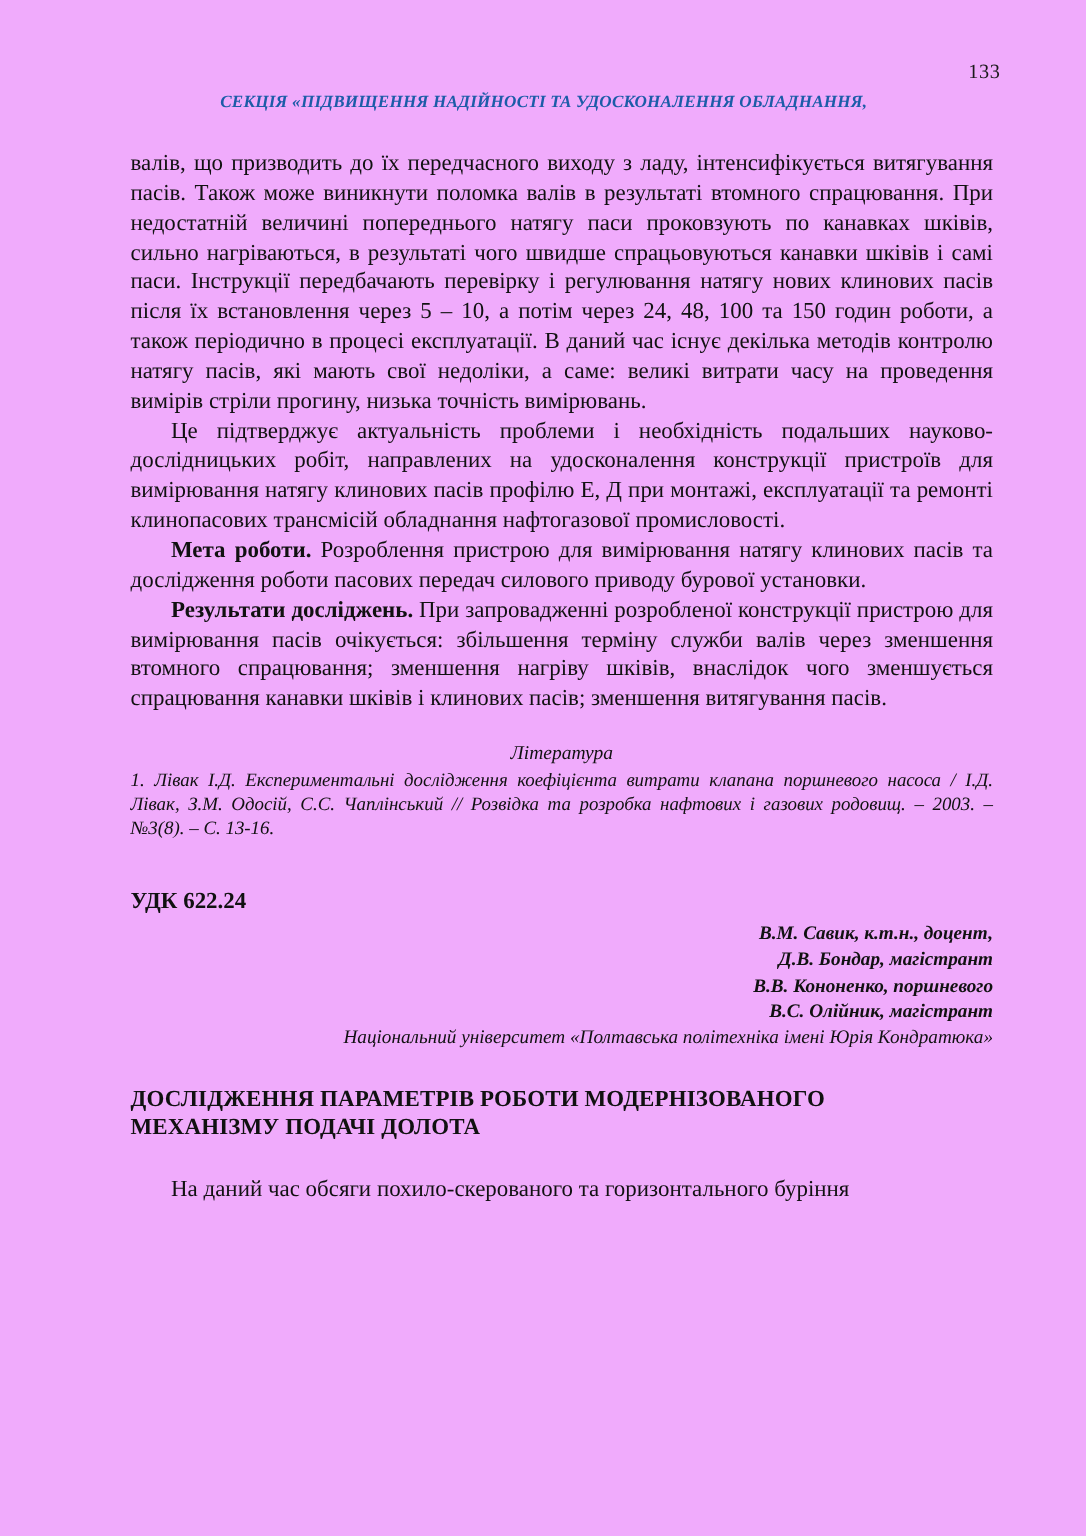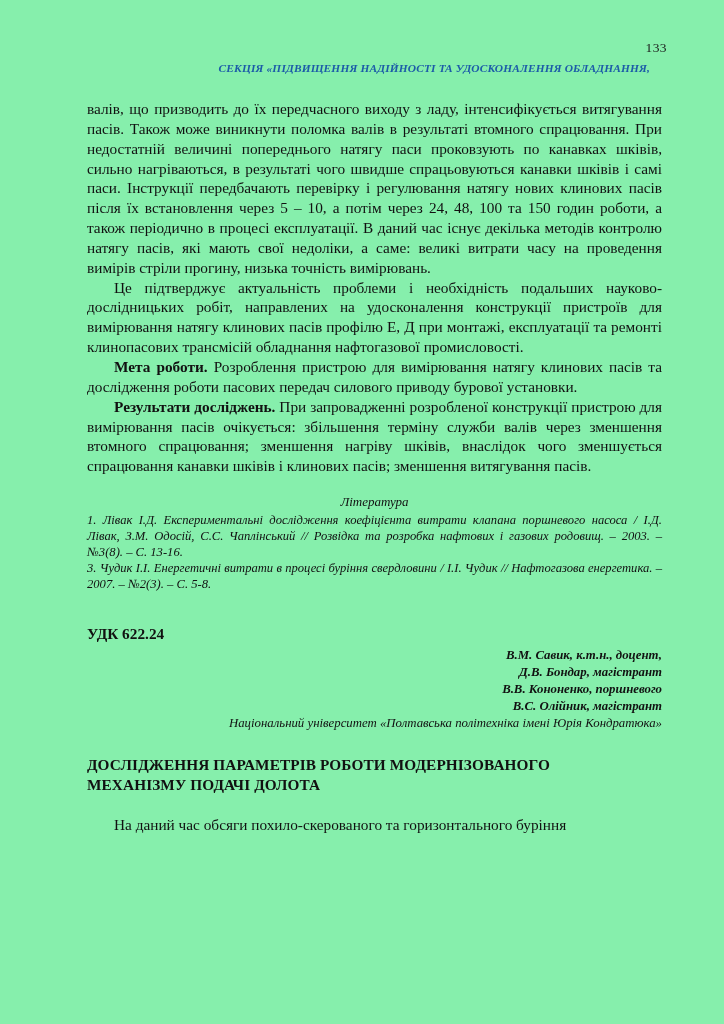--- a/index.html
+++ b/index.html
@@ -15,39 +15,39 @@
     font-family: "Liberation Serif", "DejaVu Serif", serif;
     color: #111111;
     position: relative;
   }
   .page {
     position: relative;
     width: 724px;
     height: 1024px;
     box-sizing: border-box;
     padding: 0;
-    background: #86efac;
+    background: #f0abfc;
   }
 
   
   .folio {
     position: absolute;
     top: 40px;
     right: 57px;
     font-size: 13.5px;
     letter-spacing: 0.4px;
     color: #1a1a1a;
     font-family: "Liberation Serif", serif;
   }
   .running-head {
     position: absolute;
     top: 61px;
     left: 75px;
     width: 575px;
-    text-align: right;
+    text-align: center;
     color: #1c5ca8;
     font-style: italic;
     font-weight: bold;
     font-size: 11.4px;
     line-height: 14.2px;
     letter-spacing: 0.15px;
   }
   .running-head .rh-line { display: block; white-space: nowrap; }
 
   
@@ -152,21 +152,20 @@
     <p class="body indent">Це підтверджує актуальність проблеми і необхідність подальших науково-дослідницьких робіт, направлених на удосконалення конструкції пристроїв для вимірювання натягу клинових пасів профілю Е, Д при монтажі, експлуатації та ремонті клинопасових трансмісій обладнання нафтогазової промисловості.</p>
 
     <p class="body indent"><b class="lead">Мета роботи.</b><span> Розроблення пристрою для вимірювання натягу клинових пасів та дослідження роботи пасових передач силового приводу бурової установки.</span></p>
 
     <p class="body indent"><b class="lead">Результати досліджень.</b><span> При запровадженні розробленої конструкції пристрою для вимірювання пасів очікується: збільшення терміну служби валів через зменшення втомного спрацювання; зменшення нагріву шківів, внаслідок чого зменшується спрацювання канавки шківів і клинових пасів; зменшення витягування пасів.</span></p>
 
     <p class="refs-title">Література</p>
 
     <div class="refs">
       <p class="ref">1. Лівак І.Д. Експериментальні дослідження коефіцієнта витрати клапана поршневого насоса / І.Д. Лівак, З.М. Одосій, С.С. Чаплінський // Розвідка та розробка нафтових і газових родовищ. – 2003. – №3(8). – С. 13-16.</p>
-      <p class="ref">3. Чудик І.І. Енергетичні витрати в процесі буріння свердловини / І.І. Чудик // Нафтогазова енергетика. – 2007. – №2(3). – С. 5-8.</p>
     </div>
 
     <p class="udc">УДК 622.24</p>
 
     <div class="authors">
       <span class="auth-line">В.М. Савик, к.т.н., доцент,</span>
       <span class="auth-line">Д.В. Бондар, магістрант</span>
       <span class="auth-line">В.В. Кононенко, поршневого</span>
       <span class="auth-line">В.С. Олійник, магістрант</span>
     </div>

